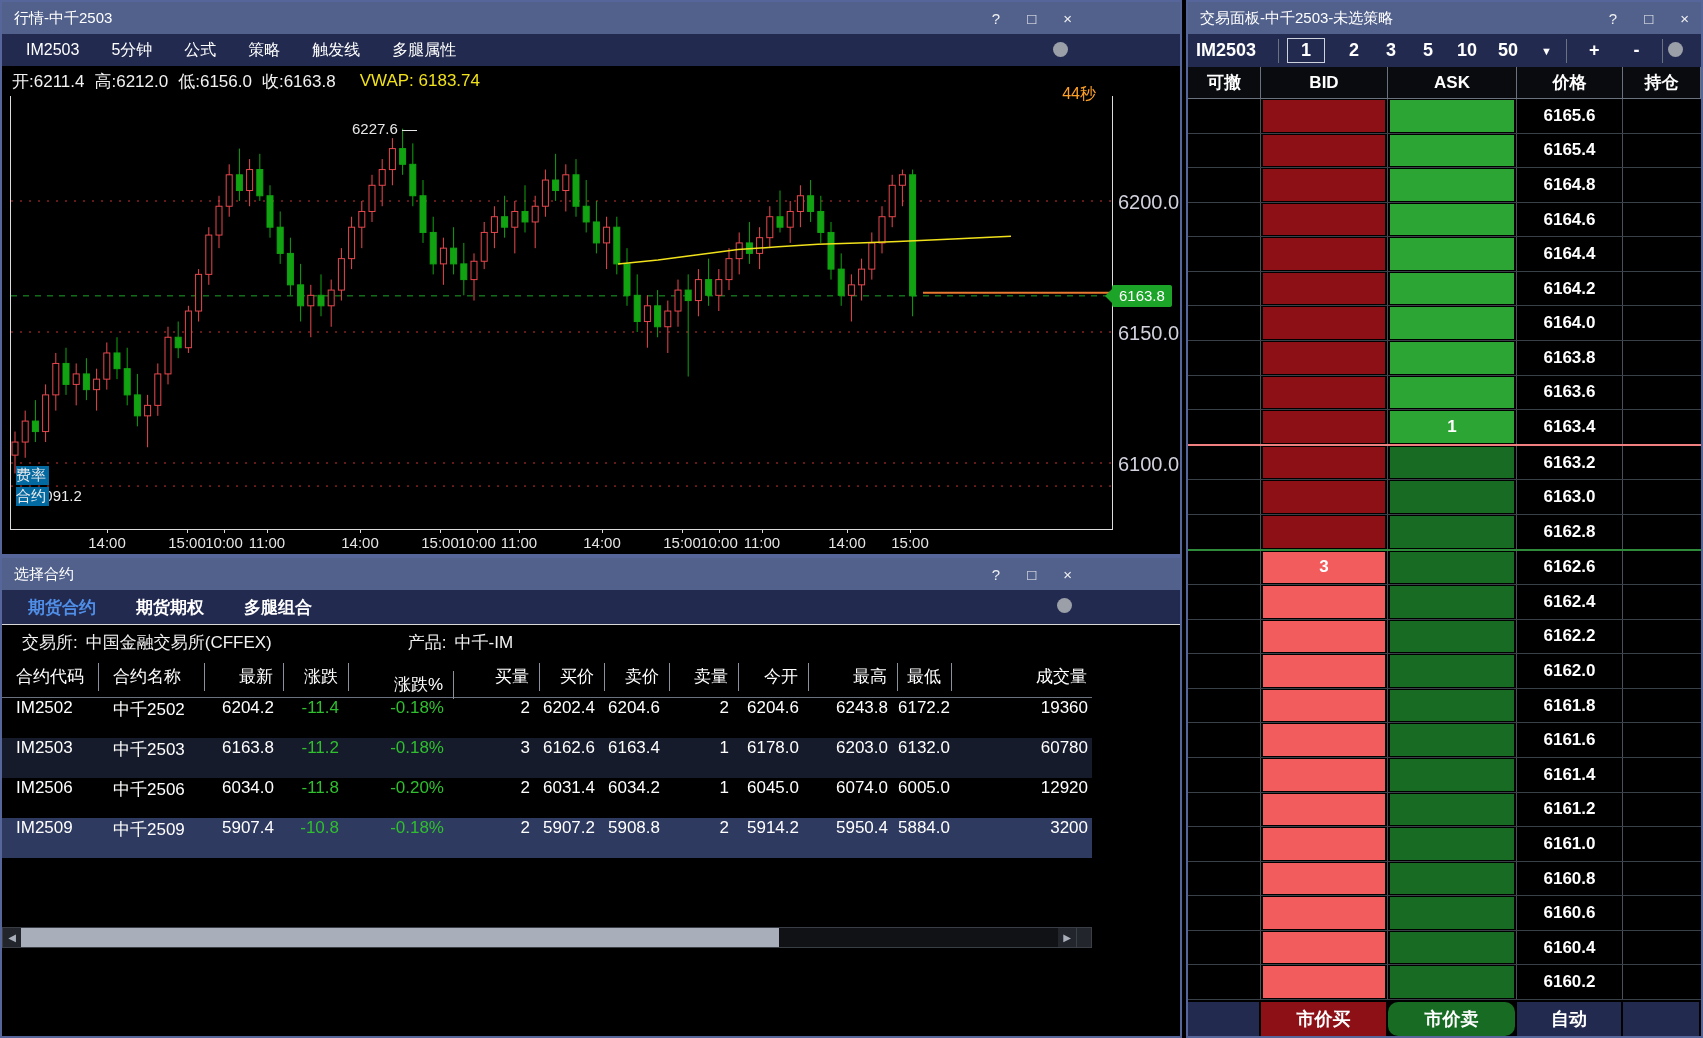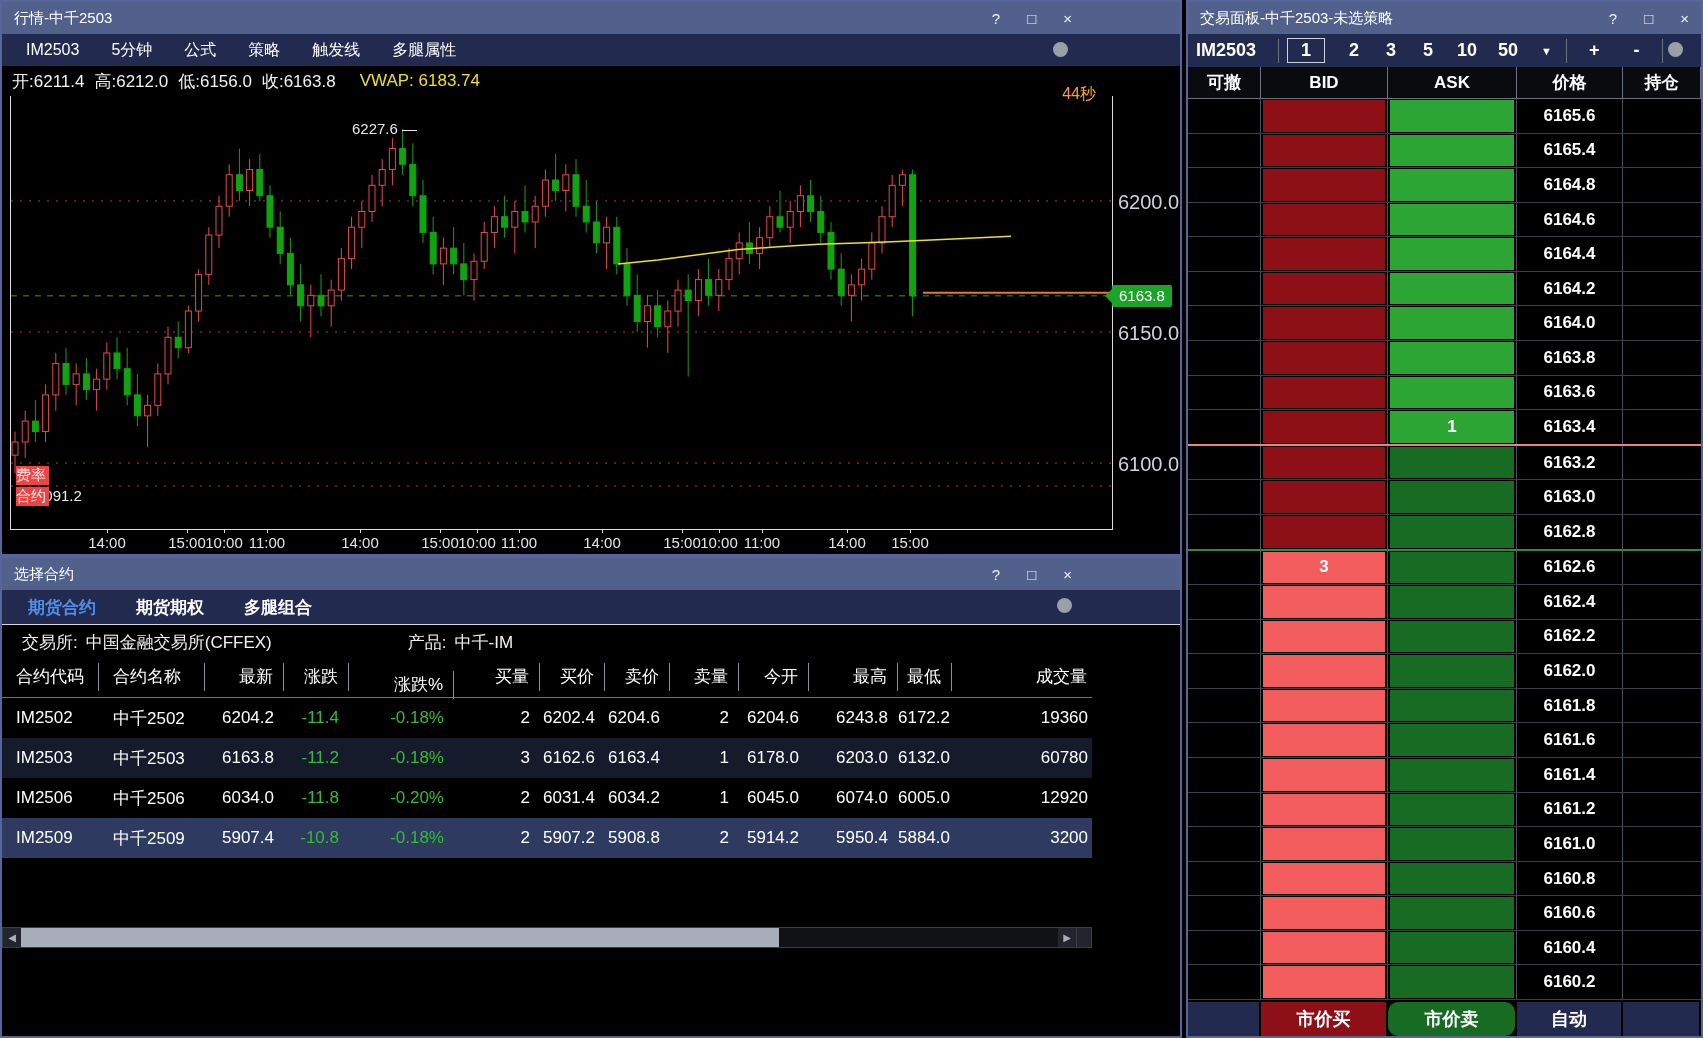--- a/index.html
+++ b/index.html
@@ -24,34 +24,34 @@
   .ohlc{position:absolute;left:10px;top:2px;height:26px;display:flex;align-items:center;gap:10px;color:#F2F2F2;font-size:17px;white-space:nowrap;}
   .vwap{color:#F0E11B;margin-left:14px;}
   .countdown{position:absolute;right:84px;top:18px;color:#FFA028;font-size:16px;}
   .plot{position:absolute;left:8px;top:30px;width:1101px;height:433px;border:1px solid #DCDCDC;border-top:none;box-sizing:content-box;}
   .axis-label{position:absolute;left:1116px;color:#D2D2DE;font-size:20px;}
   .price-tag{position:absolute;left:1110px;height:22px;line-height:22px;background:#1CA428;color:#FFF;font-size:15px;padding:0 7px;border-radius:2px;}
   .price-tag:before{content:"";position:absolute;left:-7px;top:4px;border:7px solid transparent;border-right-color:#1CA428;border-left-width:0;}
   .peak-label{position:absolute;color:#E8E8E8;font-size:15px;width:120px;text-align:right;}
   .ov-label{position:absolute;color:#ECECEC;font-size:15px;z-index:2;}
   .band-label{position:absolute;color:#ECECEC;font-size:15px;z-index:1;}
-  .bg-black{background:#ef4444;padding-right:3px;}
+  .bg-black{background:#0369a1;padding-right:3px;}
   .time-axis{position:absolute;left:0;top:464px;width:1110px;height:24px;}
   .time-label{position:absolute;top:4px;transform:translateX(-50%);color:#E4E4E4;font-size:15px;white-space:nowrap;}
   .time-tick{position:absolute;top:-1px;width:1px;height:4px;background:#DCDCDC;}
 
   
   .tabbar{height:34px;background:#232A50;display:flex;align-items:center;gap:40px;padding:0 26px;font-size:17px;font-weight:bold;color:#FFF;border-bottom:1px solid #D8D8D8;position:relative;}
   .tab.active{color:#4F8FE8;}
   .inforow{height:30px;display:flex;align-items:center;color:#F2F2F2;font-size:17px;padding:2px 20px 0;gap:8px;}
   .inforow .gap{width:120px;}
   .tbl{width:1090px;overflow:hidden;}
   .tbl-header{display:flex;height:40px;align-items:center;border-bottom:1px solid #6A7280;width:1096px;}
   .tbl-header .hc{color:#FFF;font-size:17px;box-sizing:border-box;border-right:1px solid #8A909C;height:28px;line-height:28px;}
-  .tbl-row{display:flex;height:40px;align-items:center;width:1096px;color:#FFF;font-size:17px;}
+  .tbl-row{display:flex;height:40px;align-items:flex-start;width:1096px;color:#FFF;font-size:17px;}
   .tbl-row .c{box-sizing:border-box;white-space:nowrap;overflow:hidden;}
   .al{text-align:left;padding-left:14px;}
   .ar{text-align:right;padding-right:10px;}
   .chg{color:#2FBF2F;}
   .row-dim{background:#161B2B;}
   .row-sel{background:#2F3A60;}
   .hscroll{position:absolute;left:0;bottom:88px;width:1090px;height:21px;background:#101216;border:1px solid #3A3F46;box-sizing:border-box;display:flex;align-items:stretch;}
   .sb-btn{width:18px;background:#22262C;color:#A9AFBA;font-size:10px;display:flex;align-items:center;justify-content:center;flex:none;}
   .sb-thumb{width:758px;background:#A9AFBA;flex:none;}
   .sb-track{flex:1;}

